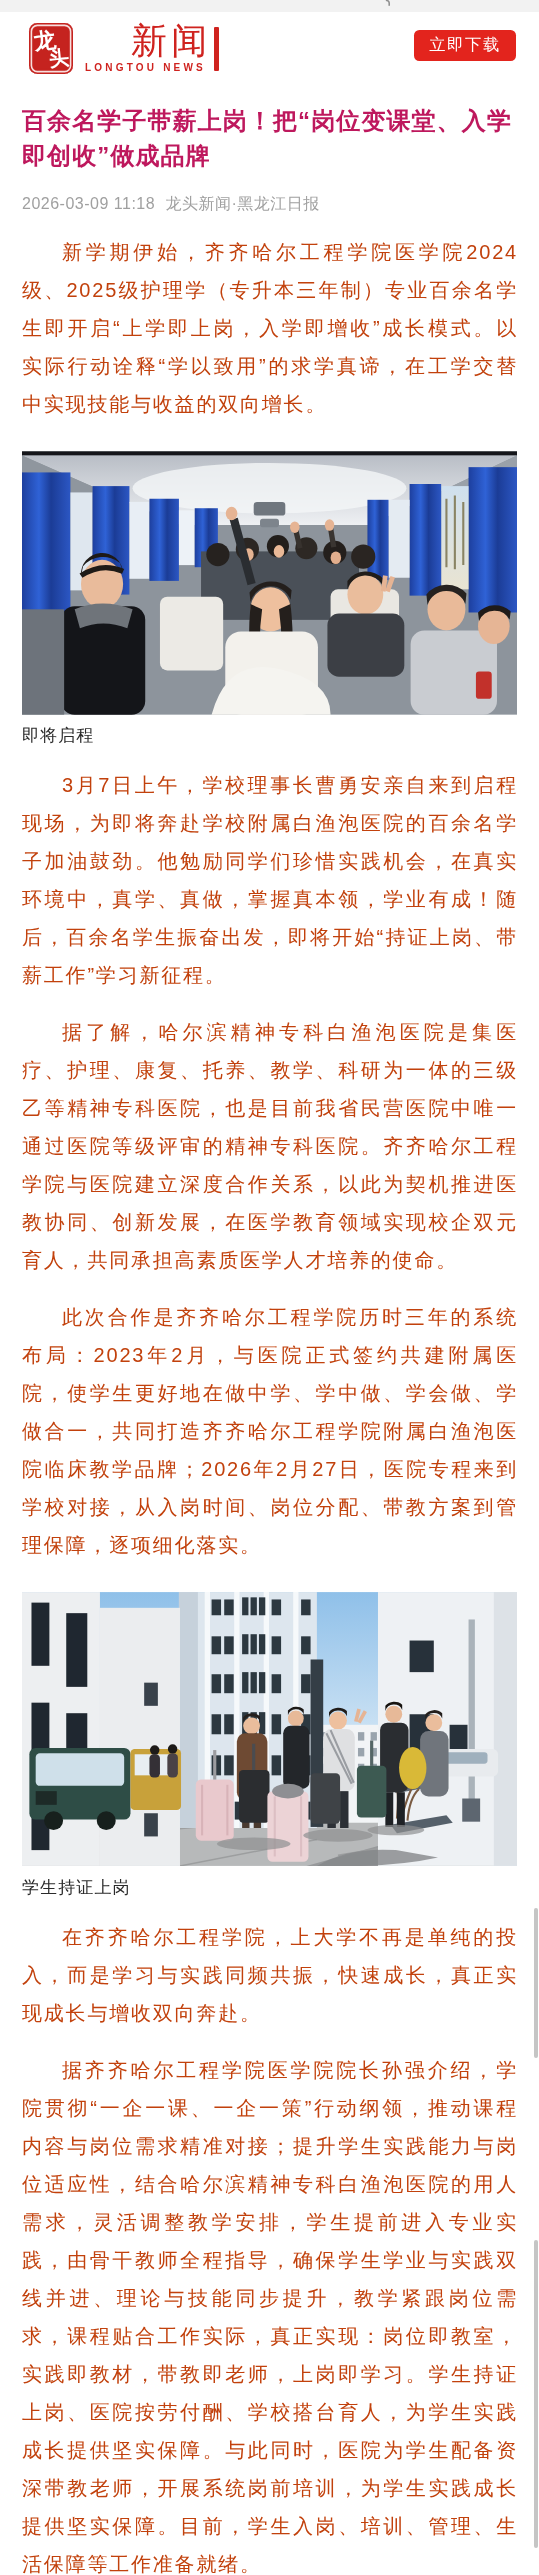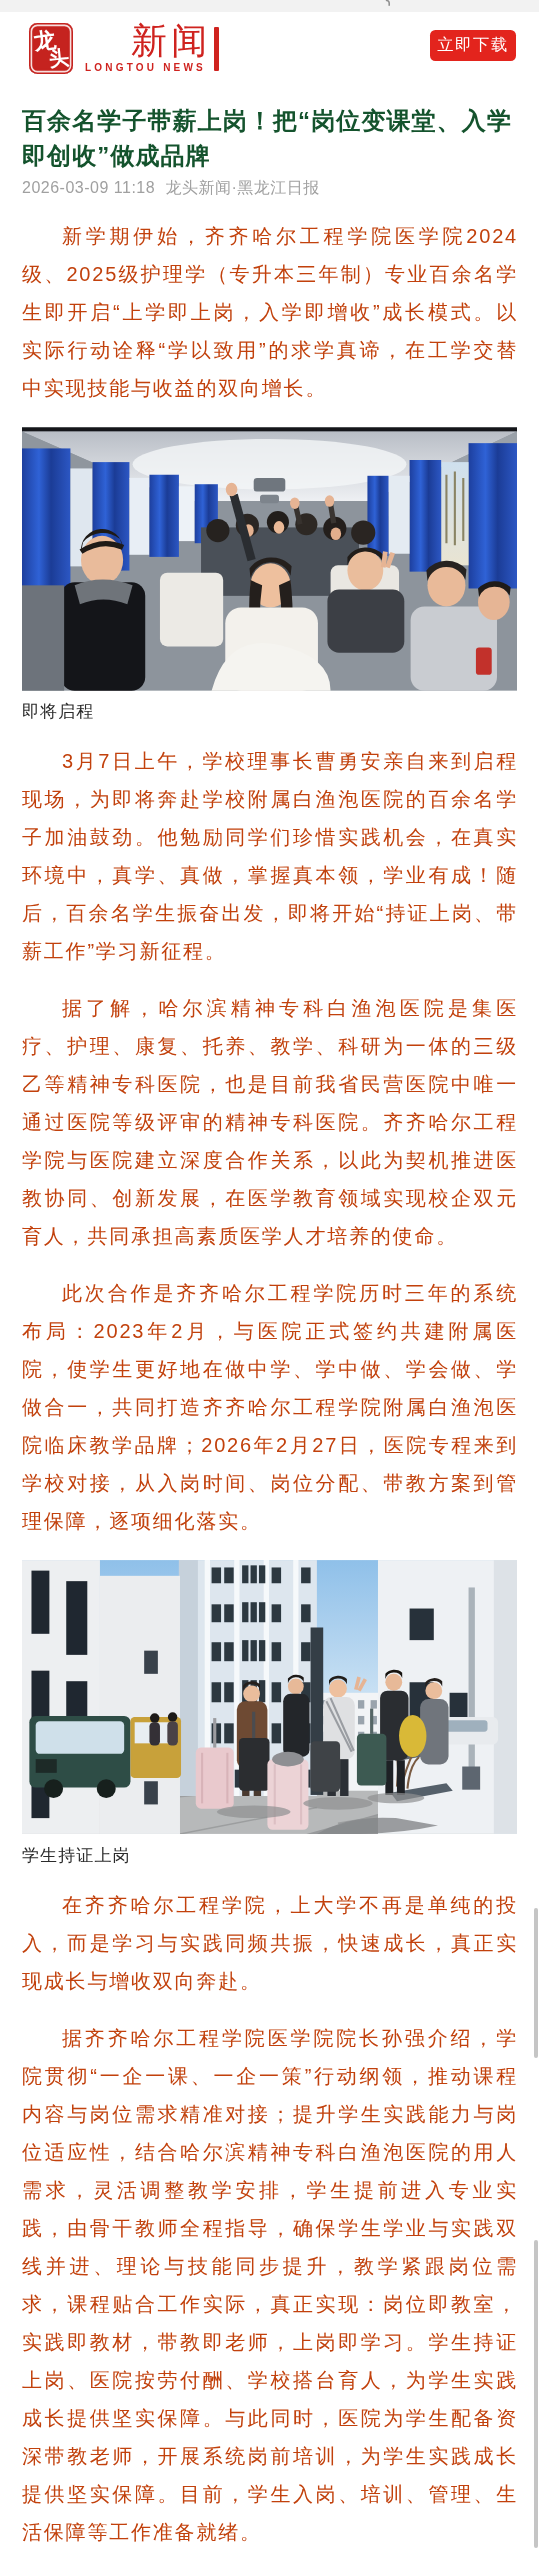--- a/index.html
+++ b/index.html
@@ -15,30 +15,30 @@
   
   .header{position:absolute;top:11.6px;left:0;width:540px;height:79px;background:#ffffff;}
   .logo{position:absolute;left:29px;top:11.6px;width:190px;height:58px;cursor:pointer;}
   .seal{position:absolute;left:0;top:0;width:44px;height:51px;background:#c5231f;border-radius:8.4px;
         box-shadow:inset 0 0 0 1.6px #c5231f, inset 0 0 0 3.2px rgba(255,255,255,.85), inset 0 0 0 5.3px #c5231f;}
   .seal .c1{position:absolute;left:5.3px;top:3.2px;color:#fff;font-size:22px;font-weight:700;transform:rotate(-8deg);}
   .seal .c2{position:absolute;right:4.2px;bottom:2.1px;color:#fff;font-size:20px;font-weight:700;transform:rotate(-6deg);}
   .brand{position:absolute;left:54px;top:-1.1px;color:#cf231f;font-size:36px;font-weight:400;letter-spacing:4.2px;line-height:37px;margin-left:48px;}
   .brand:after{content:"";position:absolute;right:-7.4px;top:5.3px;width:4.7px;height:44px;background:#cf231f;border-radius:1.1px;}
   .tagline{position:absolute;left:56px;top:39px;color:#cf231f;font-size:10px;font-weight:700;letter-spacing:3.2px;}
-  .dl-btn{position:absolute;right:24px;top:18.4px;width:86px;height:31px;background:#e3241d;border:none;border-radius:5.3px;
+  .dl-btn{position:absolute;right:24px;top:18.4px;width:102px;height:31px;background:#e3241d;border:none;border-radius:5.3px;
           color:#ffffff;font-size:16.3px;letter-spacing:1.6px;font-family:inherit;display:flex;align-items:center;justify-content:center;cursor:pointer;}
   
   .article{position:absolute;top:91px;left:0;width:540px;padding:0 22px 0 22px;box-sizing:border-box;}
-  h1.title{margin:11.6px 0 0 0;color:#14532d;font-size:24px;line-height:35px;font-weight:700;letter-spacing:1.1px;}
-  .meta{margin-top:4px;color:#a0a0a0;font-size:16px;line-height:21px;letter-spacing:0.5px;white-space:nowrap;}
+  h1.title{margin:11.6px 0 0 0;color:#be185d;font-size:24px;line-height:35px;font-weight:700;letter-spacing:1.1px;}
+  .meta{margin-top:20px;color:#a0a0a0;font-size:16px;line-height:21px;letter-spacing:0.5px;white-space:nowrap;}
   .meta span{margin-right:5.3px;}
   p.body{margin:19px 0;color:#c2410c;font-size:20px;line-height:38px;letter-spacing:1.8px;
          text-indent:2em;text-align:justify;word-break:break-all;}
-  figure{margin:20px 0 0 0;}
+  figure{margin:28px 0 0 0;}
   figure svg{display:block;width:495px;}
   figcaption{margin:9.5px 0 12.7px 0;color:#2b2b2b;font-size:17px;line-height:23px;letter-spacing:1.1px;}
   
   .scroll-thumb{position:absolute;right:1.6px;width:4.2px;background:#c5c5c5;border-radius:2.1px;}
   .thumb-a{top:1908px;height:150px;}
   .thumb-b{top:2240px;height:308px;}
 </style>
 </head>
 <body>
 

